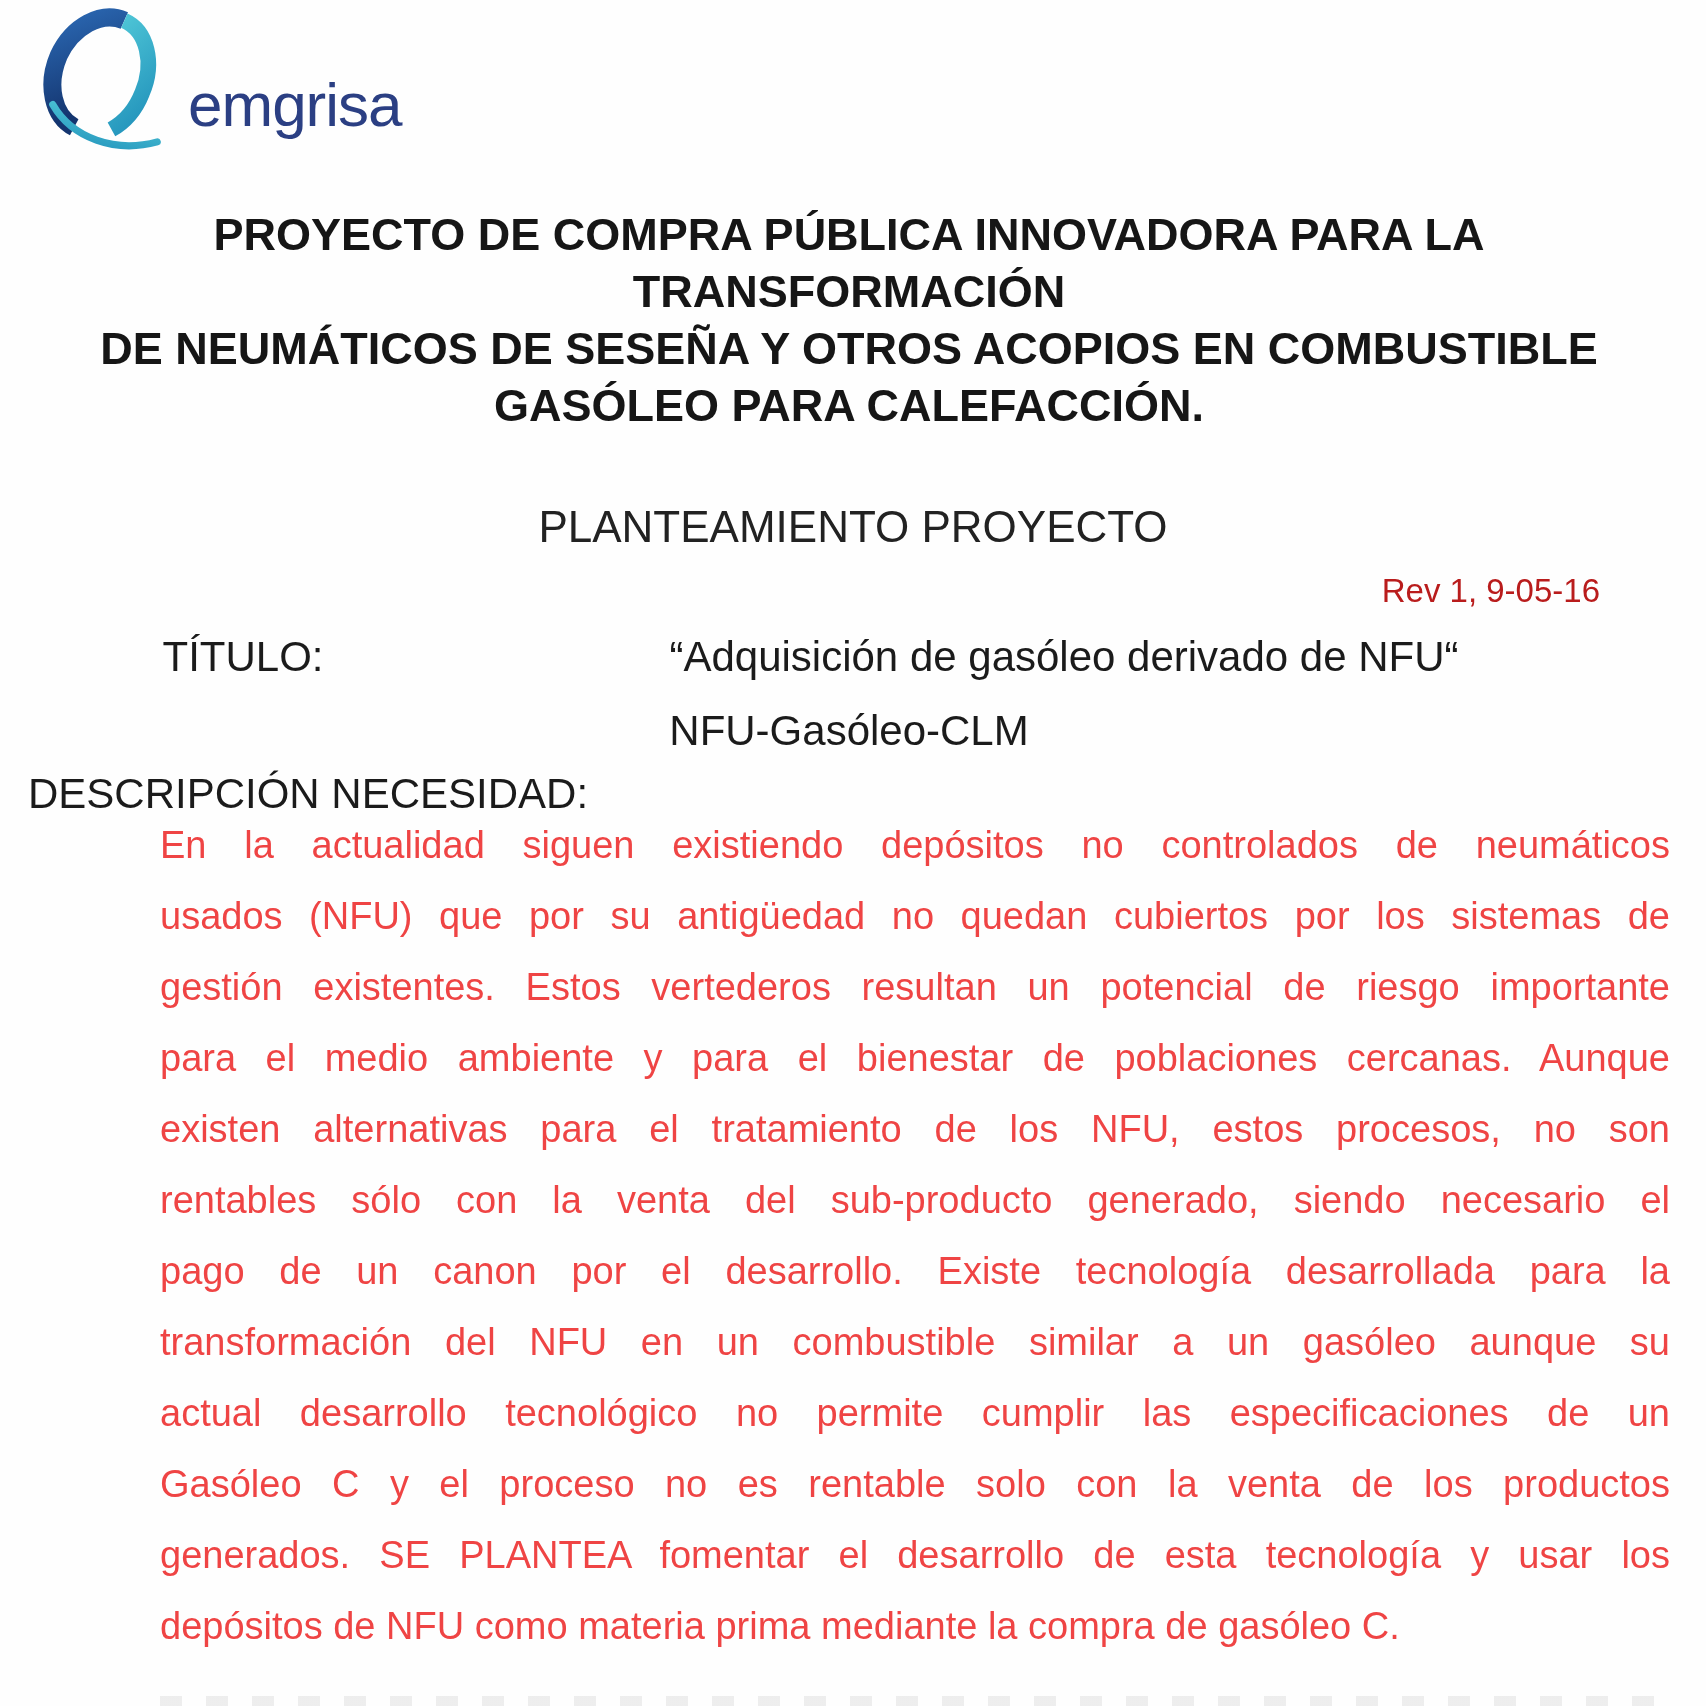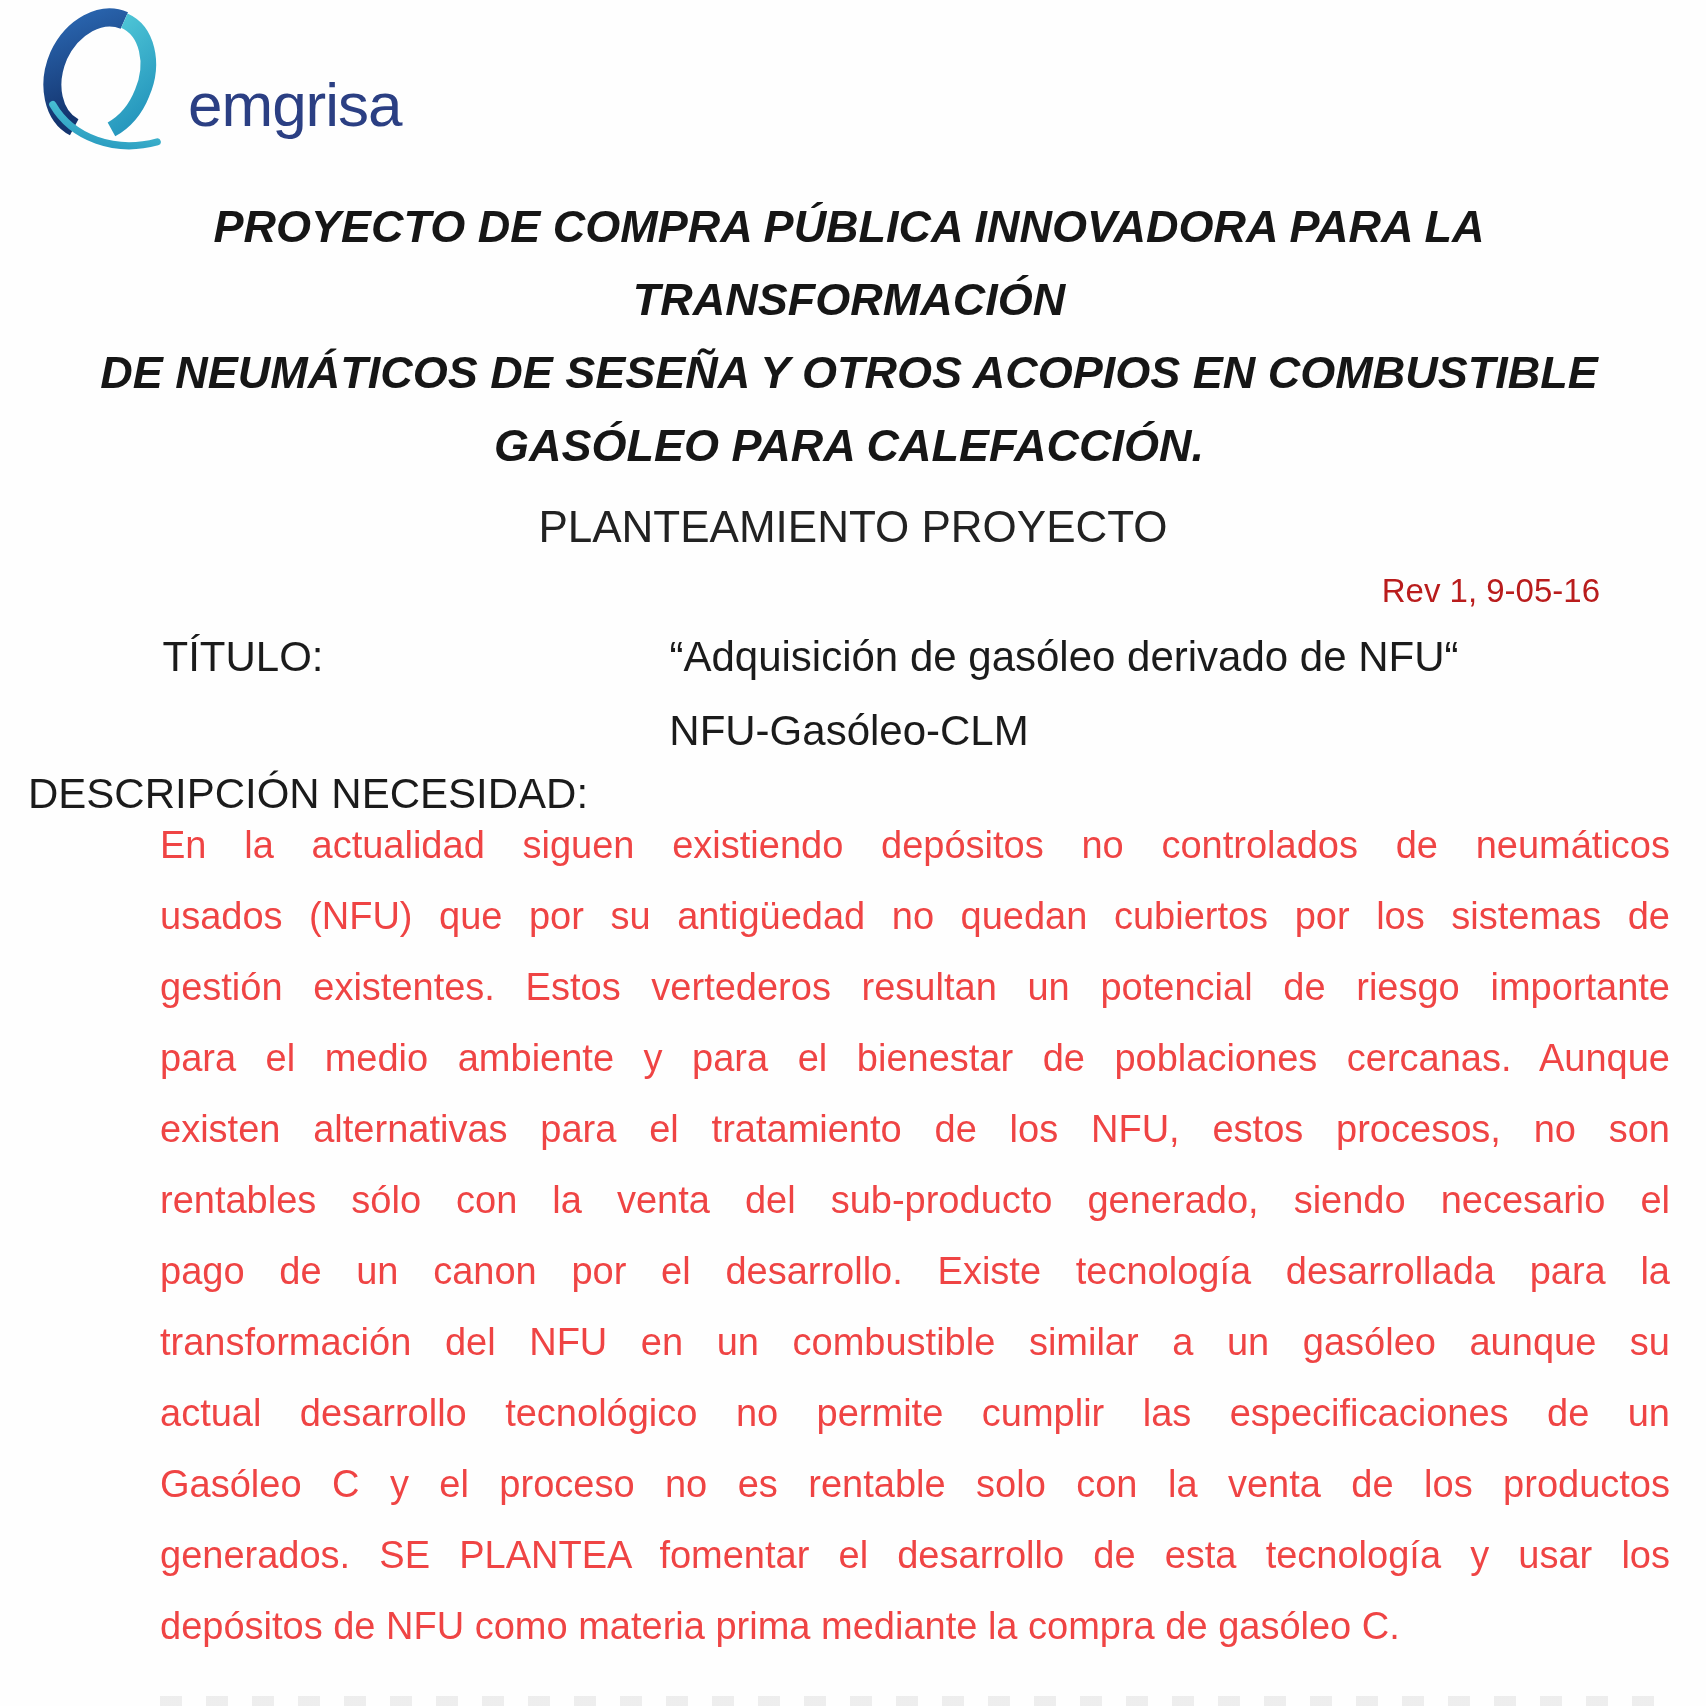--- a/index.html
+++ b/index.html
@@ -21,27 +21,26 @@
   .brand {
     font-size:62px;
     font-weight:400;
     color:#2b3f83;
     letter-spacing:-1px;
     margin-left:-18px;
     margin-bottom:14px;
   }
   
   .doc-title {
-    position:absolute; top:190px; left:28px; right:36px;
+    position:absolute; top:206px; left:28px; right:36px;
     text-align:center;
     font-weight:bold;
     font-size:45px;
-    line-height:73px;
+    line-height:57px;
     color:#161616;
-    font-style:italic;
   }
   
   .subtitle {
     position:absolute; top:502px; left:0; right:0;
     text-align:center;
     font-size:44px;
     color:#222;
   }
   
   .revision {

